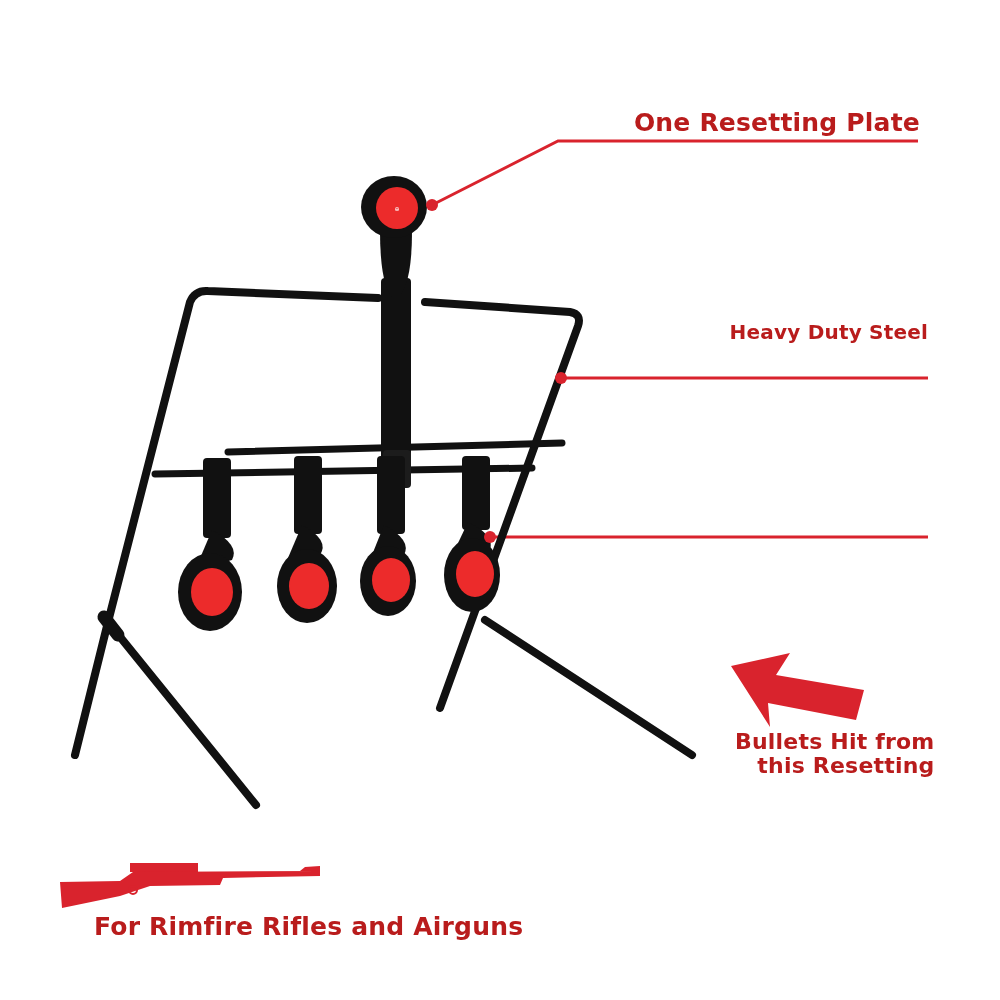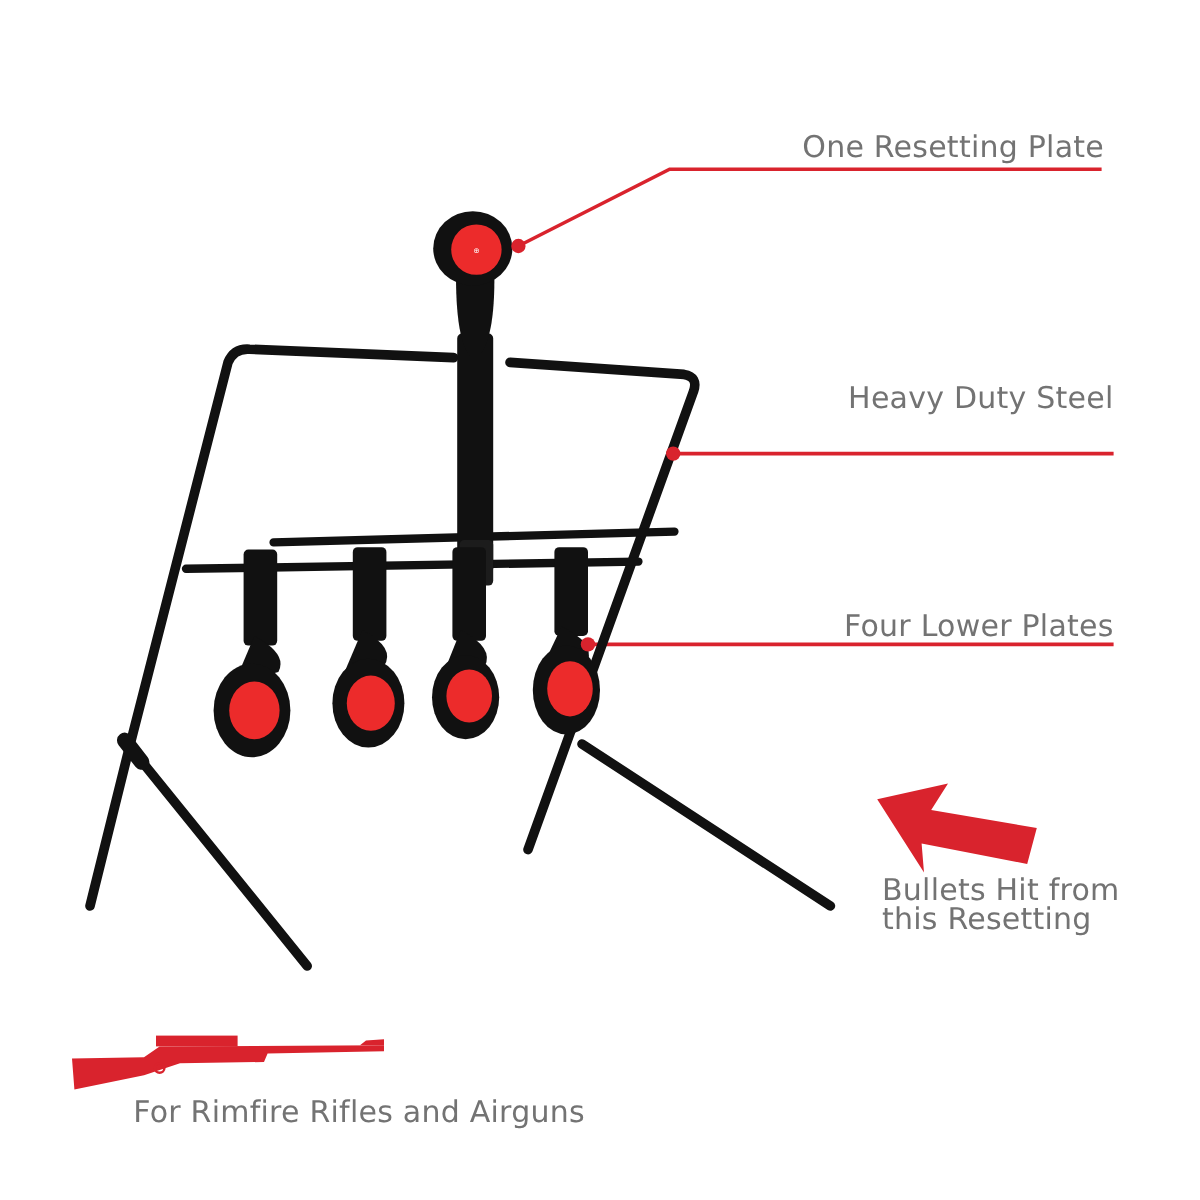--- a/index.html
+++ b/index.html
@@ -1,24 +1,24 @@
 <!DOCTYPE html>
 <html><head>
 <meta charset="utf-8">
 <style>
   html, body { margin: 0; padding: 0; background: #ffffff; }
   #canvas { position: relative; width: 1000px; height: 1000px; background: #ffffff; overflow: hidden; }
   svg.art { position: absolute; left: 0; top: 0; width: 1000px; height: 1000px; }
-  .label { position: absolute; font-family: "DejaVu Sans", sans-serif; font-weight: normal; color: #737373; letter-spacing: 0.2px; }
+  .label { position: absolute; font-family: "DejaVu Sans", sans-serif; font-weight: bold; color: #b91c1c; letter-spacing: 0.2px; }
   .label.right { text-align: right; }
   #lbl-one { right: 80px; top: 108px; font-size: 25px; }
-  #lbl-heavy { right: 72px; top: 318px; font-size: 25px; line-height: 28px; }
+  #lbl-heavy { right: 72px; top: 318px; font-size: 20px; line-height: 28px; }
   #lbl-four { right: 72px; top: 507px; font-size: 25px; }
-  #lbl-bullets { left: 735px; top: 730px; font-size: 25px; line-height: 24px; }
-  #lbl-rimfire { left: 111px; top: 912px; font-size: 25px; }
+  #lbl-bullets { left: 735px; top: 730px; font-size: 22px; line-height: 24px; text-align: right; }
+  #lbl-rimfire { left: 94px; top: 912px; font-size: 25px; }
 </style>
 </head>
 <body>
 
 <div id="canvas">
 
   <svg class="art" viewBox="0 0 1000 1000">
 
     <g stroke="#d9232d" stroke-width="3" fill="none">
       <polyline points="432,205 558,141 918,141"></polyline>
@@ -100,23 +100,20 @@
   </svg>
 
   <div class="label right" id="lbl-one">
     <span>One Resetting Plate</span>
   </div>
 
   <div class="label right" id="lbl-heavy">
     <div>Heavy Duty Steel</div>
   </div>
 
-  <div class="label right" id="lbl-four">
-    <span>Four Lower Plates</span>
-  </div>
 
   <div class="label" id="lbl-bullets">
     <div>Bullets Hit from</div>
     <div>this Resetting</div>
   </div>
 
   <div class="label" id="lbl-rimfire">
     <span>For Rimfire Rifles and Airguns</span>
   </div>
 

